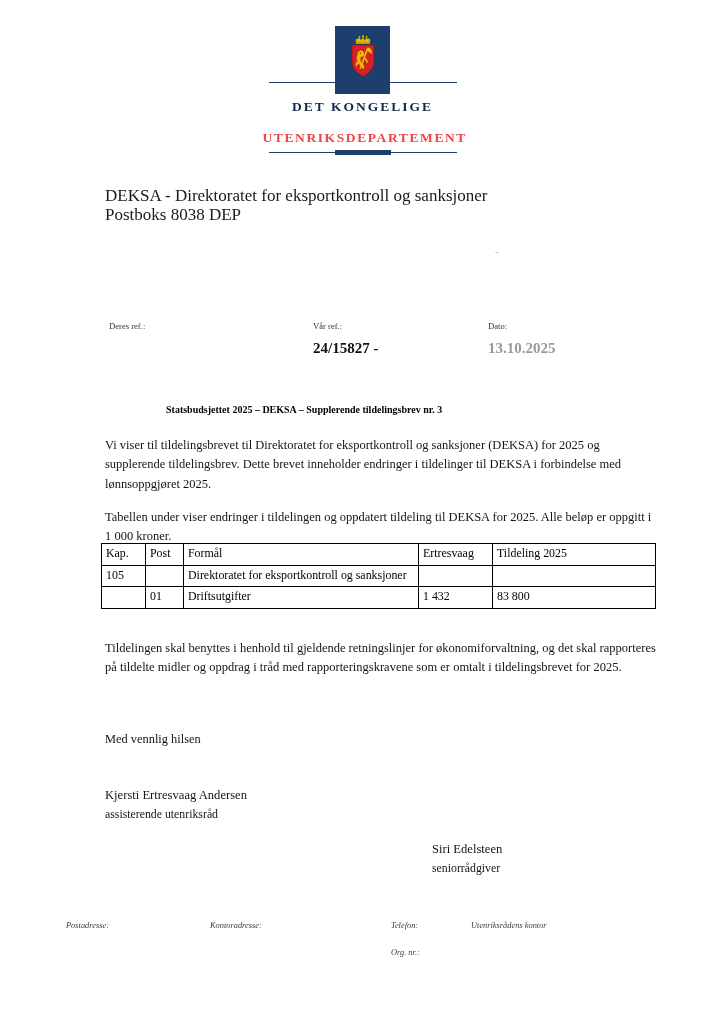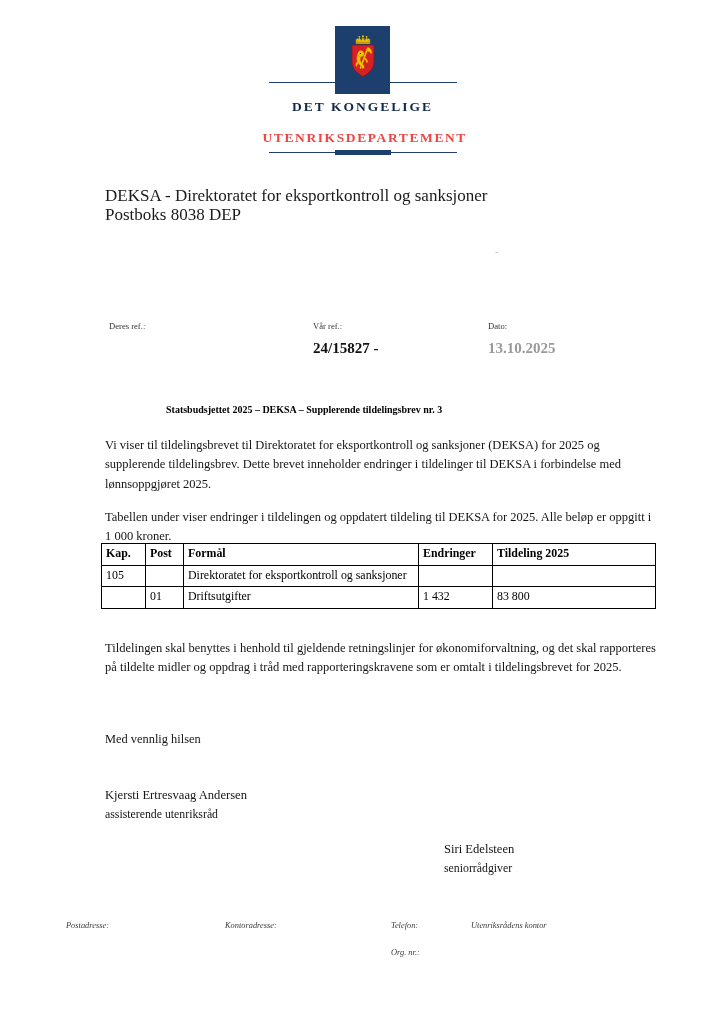--- a/index.html
+++ b/index.html
@@ -185,21 +185,21 @@
     table-layout: fixed;
   }
   .tbl td, .tbl th {
     border: 1px solid #000000;
     padding: 2px 4px 3px 4px;
     vertical-align: top;
     line-height: 15.6px;
     font-weight: normal;
     text-align: left;
   }
-  .tbl th { font-weight: bold; }
+  .tbl th { font-weight: normal; }
   .col-kap  { width: 44px; }
   .col-post { width: 38px; }
   .col-form { width: 235px; }
   .col-endr { width: 74px; }
   .col-tild { width: 163px; }
   .b { font-weight: bold; }
   .num { text-align: right; font-weight: bold; }
 
   
   .sig {
@@ -209,38 +209,37 @@
     line-height: 19px;
     color: #151515;
   }
   .sig.greet { top: 730px; }
   .sig.name  { top: 786px; }
   .sig-name-line { font-size: 12.6px; }
   .sig-title-line { font-size: 11.8px; }
   .sig.right {
     left: 432px;
     top: 840px;
-    margin-left: 12px;
   }
 
   
   .footer {
     position: absolute;
     left: 66px;
     top: 920px;
     width: 600px;
     height: 50px;
     font-size: 8.4px;
     color: #3a3a3a;
     line-height: 12px;
     font-style: italic;
   }
   .f-col { position: absolute; top: 0; white-space: nowrap; }
   .f-c1 { left: 0px; }
-  .f-c2 { left: 159px; }
+  .f-c2 { left: 144px; }
   .f-c3 { left: 325px; }
   .f-c4 { left: 405px; }
   .f-org { position: absolute; left: 325px; top: 27px; white-space: nowrap; }
 </style>
 </head>
 <body>
 
 <div class="page">
 
   <div class="logo-block">
@@ -324,21 +323,21 @@
         <col class="col-post">
         <col class="col-form">
       <col class="col-endr">
         <col class="col-tild">
     </colgroup>
     <thead>
       <tr>
         <th>Kap.</th>
         <th>Post</th>
         <th>Formål</th>
-        <th>Endringer</th>
+        <th>Ertresvaag</th>
         <th>Tildeling 2025</th>
       </tr>
     </thead>
     <tbody>
       <tr>
         <td>105</td>
         <td></td>
         <td class="b">Direktoratet for eksportkontroll og sanksjoner</td>
         <td></td>
         <td></td>

